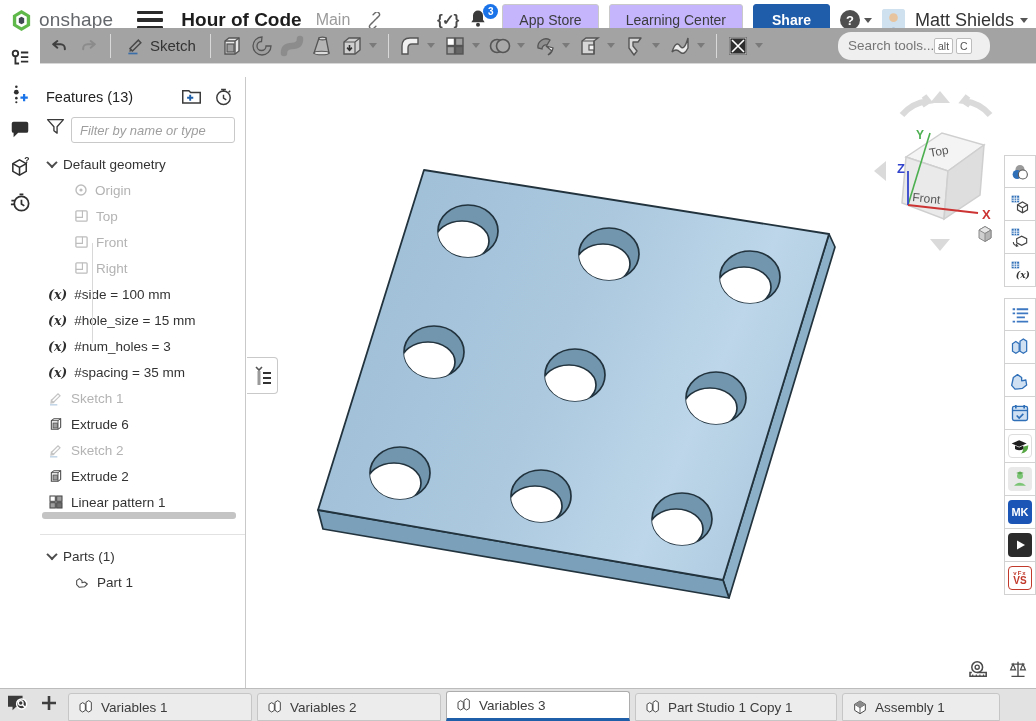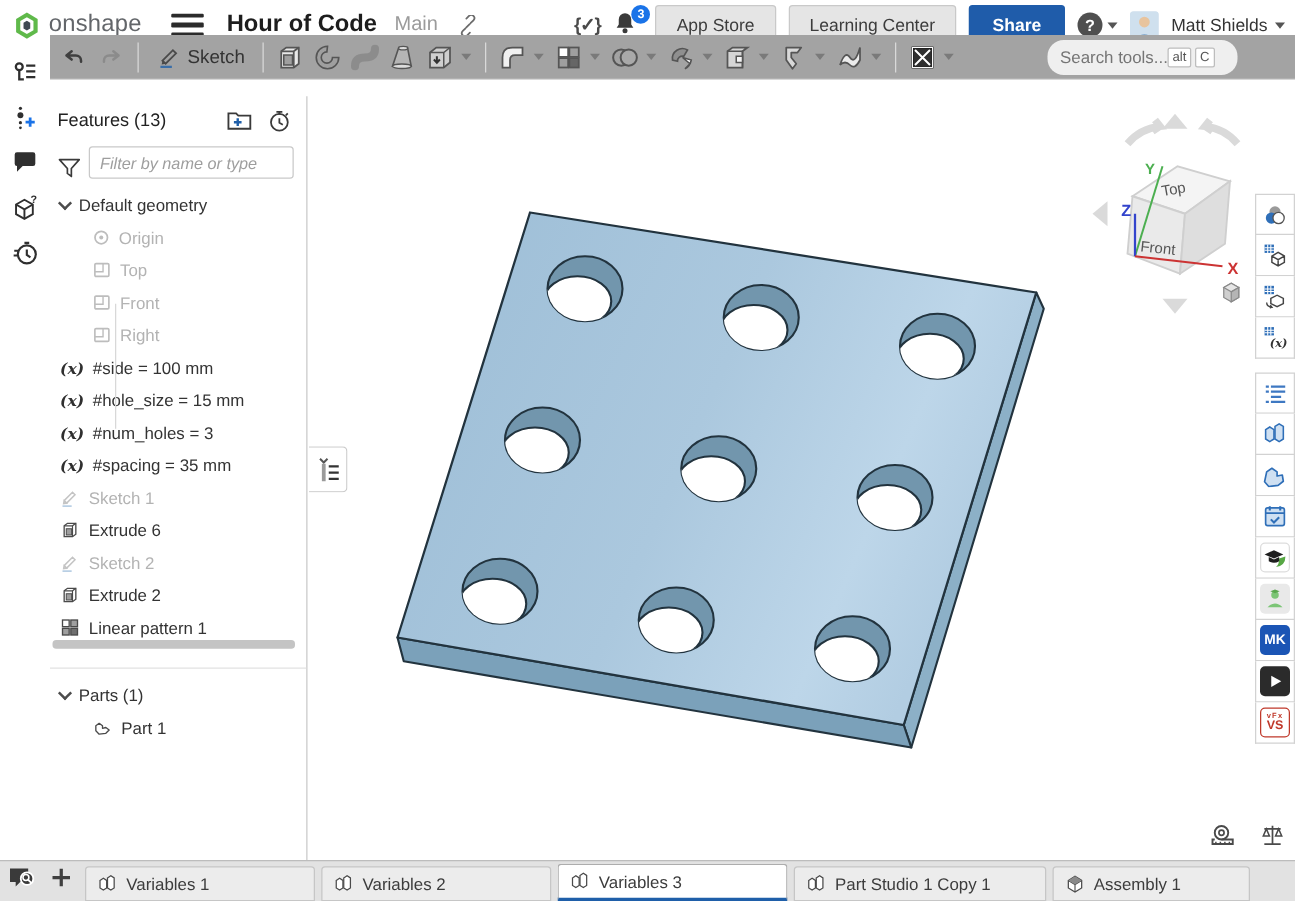--- a/index.html
+++ b/index.html
@@ -14,26 +14,26 @@
   .logo-text { font-size:19px; color:#63666a; letter-spacing:.2px; }
   .hamburger { width:26px; height:18px; margin-left:14px; display:flex; flex-direction:column; justify-content:space-between; cursor:pointer; }
   .hamburger span { display:block; height:3.2px; background:#2b2b2b; border-radius:1px; }
   .doc-title { font-size:19px; font-weight:700; color:#1d1d1d; margin-left:8px; white-space:nowrap; }
   .workspace { font-size:16px; color:#9b9b9b; margin-left:4px; }
   .link-icon { color:#6b6b6b; font-size:15px; margin-left:6px; }
   .hgroup-right { position:absolute; right:8px; top:0; height:40px; display:flex; align-items:center; gap:10px; }
   .code-check { font-size:15px; color:#4a4a4a; font-weight:700; letter-spacing:-1px; }
   .bell-wrap { position:relative; width:24px; height:26px; }
   .badge { position:absolute; top:-3px; right:-6px; min-width:15px; height:15px; border-radius:8px; background:#1a73e8; color:#fff; font-size:10px; font-weight:700; display:flex; align-items:center; justify-content:center; padding:0 3px; }
-  .hbtn { height:32px; padding:0 16px; background:#e5e5e5; border:1px solid #c9c9c9; border-radius:3px; font-size:14px; color:#3c3c3c; display:flex; align-items:center; cursor:pointer; }
+  .hbtn { height:32px; padding:0 16px; background:#c4b5fd; border:1px solid #c9c9c9; border-radius:3px; font-size:14px; color:#3c3c3c; display:flex; align-items:center; cursor:pointer; }
   .share-btn { height:32px; padding:0 18px; background:#1f5caa; border:1px solid #1f5caa; border-radius:3px; color:#fff; font-size:14px; font-weight:700; display:flex; align-items:center; cursor:pointer; }
   .help-circle { width:20px; height:20px; border-radius:50%; background:#4f4f4f; color:#fff; font-size:13px; font-weight:700; display:flex; align-items:center; justify-content:center; }
   .caret { width:0; height:0; border-left:4px solid transparent; border-right:4px solid transparent; border-top:5px solid #555; display:inline-block; }
   .avatar { width:23px; height:23px; border-radius:3px; overflow:hidden; background:#d7e4ef; }
-  .user-name { font-size:14px; color:#333; }
+  .user-name { font-size:18px; color:#333; }
 
   
   .toolbar { position:absolute; left:40px; top:28px; width:996px; height:36px; background:#a3a3a3; border-bottom:1px solid #d7d7d7; display:flex; align-items:center; padding:0 6px 0 4px; }
   .tb-divider { width:1px; height:24px; background:#d9d9d9; margin:0 6px; flex:0 0 auto; }
   .tbtn { height:30px; min-width:30px; border-radius:3px; display:flex; align-items:center; justify-content:center; cursor:pointer; flex:0 0 auto; padding:0 2px; }
   .tbtn svg { display:block; }
   .chev { width:0; height:0; border-left:4px solid transparent; border-right:4px solid transparent; border-top:5px solid #7a7a7a; margin:0 5px 0 2px; flex:0 0 auto; cursor:pointer; }
   .sketch-btn { display:flex; align-items:center; gap:5px; height:30px; padding:0 8px; border-radius:3px; cursor:pointer; }
   .sketch-label { font-size:15px; color:#333; }
   .search-tools { margin-left:auto; margin-right:40px; width:152px; height:28px; background:#efefef; border-radius:13px; position:relative; display:flex; align-items:center; }
@@ -42,21 +42,21 @@
 
   
   .left-strip { position:absolute; left:0; top:40px; width:40px; height:648px; background:#fff; }
   .ls-icon { width:40px; height:36px; display:flex; align-items:center; justify-content:center; cursor:pointer; }
 
   
   .features-panel { position:absolute; left:40px; top:77px; width:206px; height:611px; background:#fff; border-right:1px solid #c9c9c9; font-size:13.5px; color:#333; }
   .fp-header { display:flex; align-items:center; padding:10px 8px 4px 6px; }
   .fp-title { font-size:14.5px; color:#222; flex:1; }
   .fp-hicons { display:flex; gap:12px; padding-right:4px; }
-  .fp-filter { display:flex; align-items:flex-end; gap:6px; padding:6px 10px 8px 6px; }
+  .fp-filter { display:flex; align-items:flex-start; gap:6px; padding:6px 10px 8px 6px; }
   .fp-filter input { flex:1; height:26px; border:1px solid #c9c9c9; border-radius:3px; padding:0 8px; font-size:13px; font-style:italic; color:#666; outline:none; font-family:"Liberation Sans",sans-serif; width:160px; }
   .fp-filter input::placeholder { color:#9e9e9e; font-style:italic; }
   .tree-row { display:flex; align-items:center; gap:7px; height:26px; padding-left:8px; cursor:pointer; white-space:nowrap; }
   .tree-row.child { padding-left:34px; }
   .tree-row .lbl { font-size:13.5px; }
   .grayed { color:#b3b3b3; }
   .chev-down { width:8px; height:8px; border-right:2px solid #4c4c4c; border-bottom:2px solid #4c4c4c; transform:rotate(45deg) translate(-1px,-1px); display:inline-block; }
   .tree-line { position:absolute; left:52px; width:1px; background:#d8d8d8; }
   .var-x { font-family:"DejaVu Serif", serif; font-style:italic; font-weight:700; font-size:12.5px; color:#2f2f2f; }
   .fp-scrollbar { position:absolute; left:2px; top:435px; width:194px; height:7px; background:#c4c4c4; border-radius:3px; cursor:pointer; }

